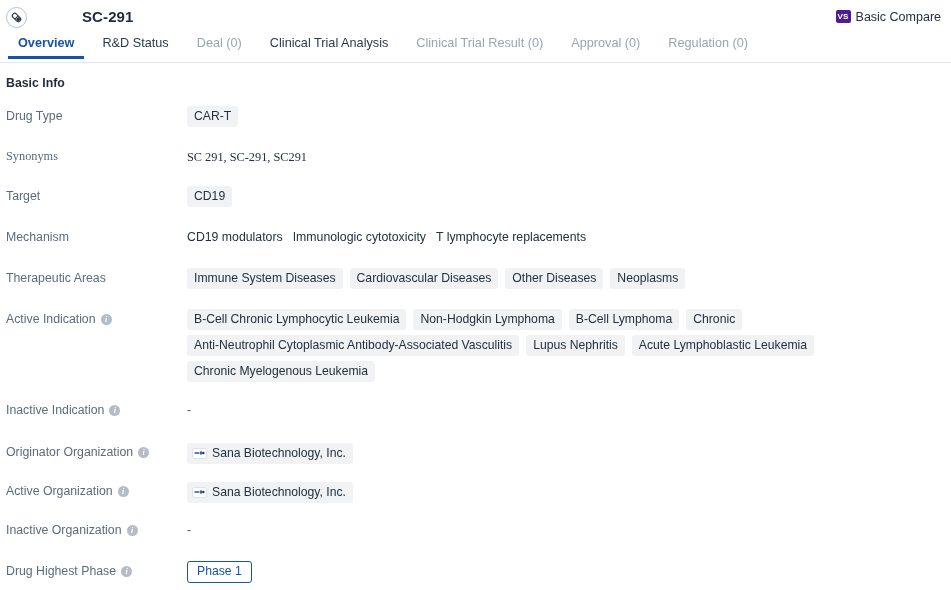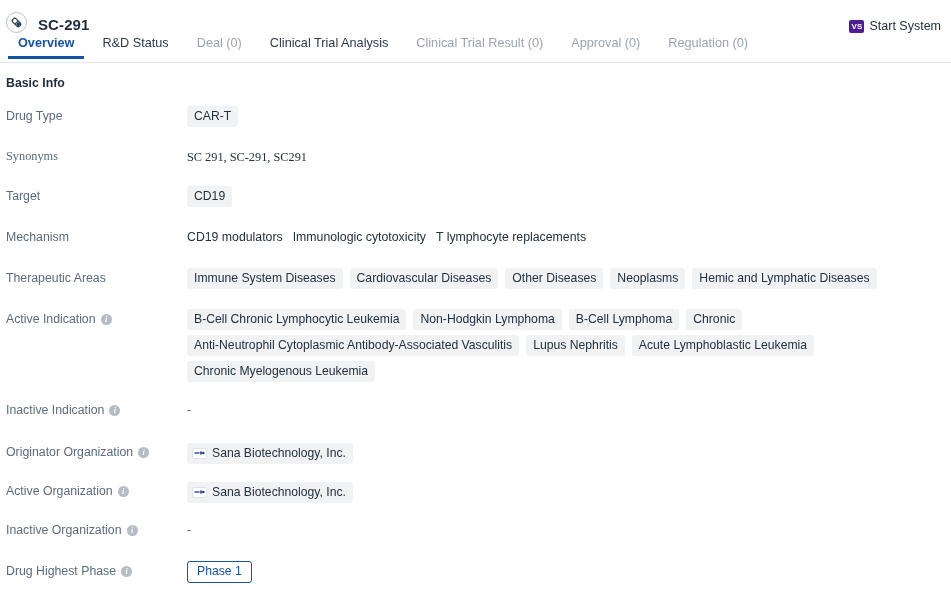--- a/index.html
+++ b/index.html
@@ -10,22 +10,23 @@
     font-family: "Liberation Sans", sans-serif;
     -webkit-font-smoothing: antialiased;
   }
   .page { position: relative; width: 951px; height: 590px; overflow: hidden; background:#fff; }
 
   
   .header {
     position: relative;
     height: 33px;
     display: flex;
-    align-items: flex-end;
+    align-items: center;
     padding: 0 8px 0 6px;
+    gap: 44px;
   }
   .drug-icon {
     width: 21px; height: 21px;
     border-radius: 50%;
     border: 1px solid #b9c0cc;
     display: flex; align-items: center; justify-content: center;
     flex: 0 0 auto;
     margin-top: 1px;
   }
   .drug-icon svg { display:block; }
@@ -221,21 +222,21 @@
         <g transform="rotate(-45 6.5 6.5)">
           <rect x="4.1" y="1.6" width="4.8" height="9.8" rx="2.4" fill="none" stroke="#2c3a4b" stroke-width="1.15"></rect>
           <path d="M4.1 6.5 H8.9" stroke="#2c3a4b" stroke-width="1.05"></path>
           <rect x="4.6" y="7.1" width="3.8" height="3.6" rx="1.8" fill="#2c3a4b"></rect>
         </g>
       </svg>
     </div>
     <div class="drug-title">SC-291</div>
     <div class="header-right">
       <div class="vs-badge">VS</div>
-      <div class="start-compare-label">Start System</div>
+      <div class="start-compare-label">Basic Compare</div>
     </div>
   </div>
 
   <div class="tabs">
     <div class="tab active">Overview</div>
     <div class="tab">R&amp;D Status</div>
     <div class="tab dim">Deal (0)</div>
     <div class="tab">Clinical Trial Analysis</div>
     <div class="tab dim">Clinical Trial Result (0)</div>
     <div class="tab dim">Approval (0)</div>
@@ -293,21 +294,20 @@
     <div class="row r-therapeutic">
       <div class="row-label">
         <span>Therapeutic Areas</span>
       </div>
       <div class="row-value">
         <div class="tag-wrap">
           <span class="tag">Immune System Diseases</span>
           <span class="tag">Cardiovascular Diseases</span>
           <span class="tag">Other Diseases</span>
           <span class="tag">Neoplasms</span>
-          <span class="tag">Hemic and Lymphatic Diseases</span>
         </div>
       </div>
     </div>
 
     <div class="row r-activeind">
       <div class="row-label">
         <span>Active Indication</span>
         <span class="info-icon">i</span>
       </div>
       <div class="row-value">

